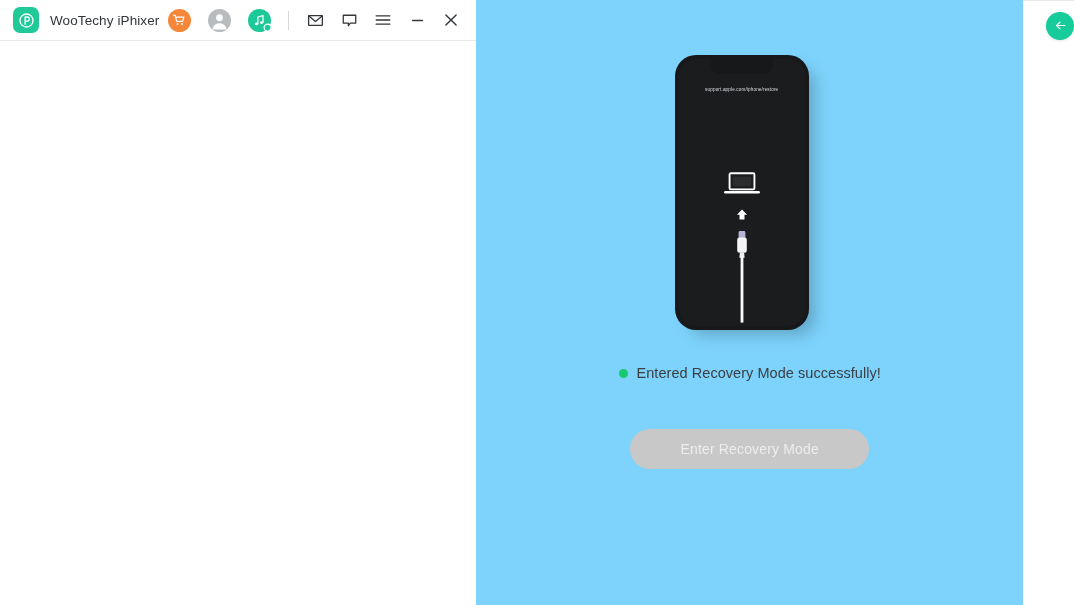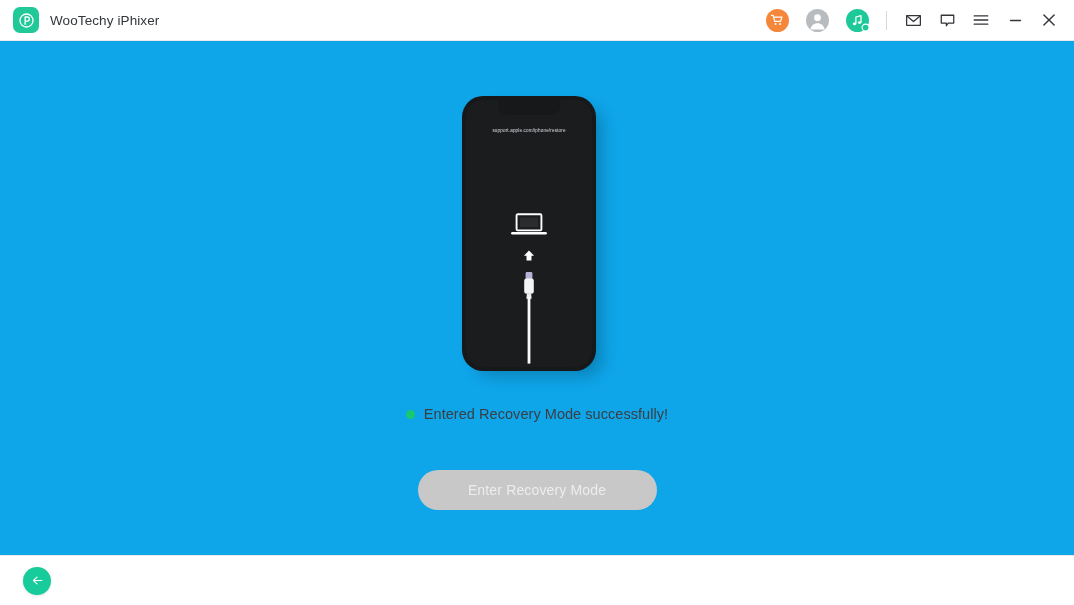--- a/index.html
+++ b/index.html
@@ -12,21 +12,21 @@
     font-family: "Liberation Sans", sans-serif;
     -webkit-font-smoothing: antialiased;
   }
 
   .app-window {
     position: relative;
     width: 1074px;
     height: 605px;
     background: #ffffff;
     display: flex;
-    flex-direction: column;
+    flex-direction: row;
   }
 
   
   .titlebar {
     position: relative;
     height: 41px;
     min-height: 41px;
     background: #ffffff;
     border-bottom: 1px solid #e9e9e9;
     display: flex;
@@ -110,21 +110,21 @@
     background: #d8d8d8;
     margin: 0 9px 0 9px;
   }
 
   .tb-glyph { display: block; }
 
   
   .content {
     position: relative;
     flex: 1;
-    background: #0ea5e9;
+    background: #7dd3fc;
     display: flex;
     flex-direction: column;
     align-items: center;
   }
 
   
   .phone-wrap {
     position: relative;
     margin-top: 55px;
     width: 150px;

